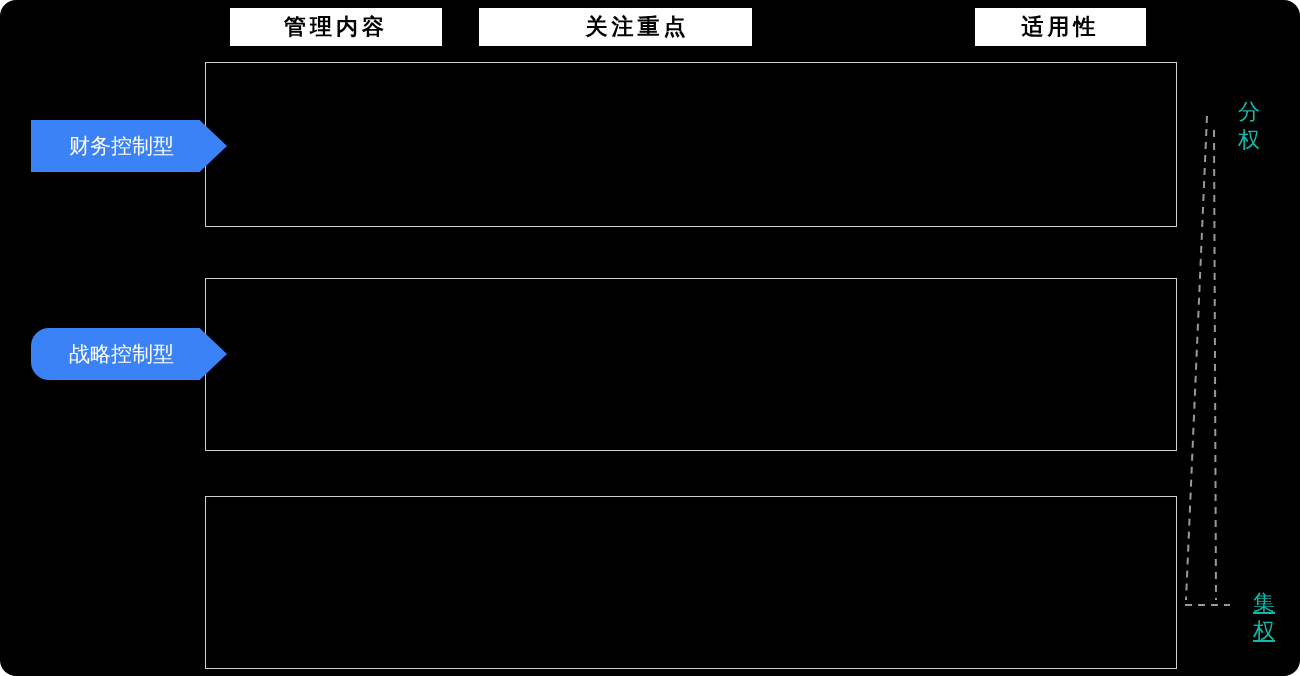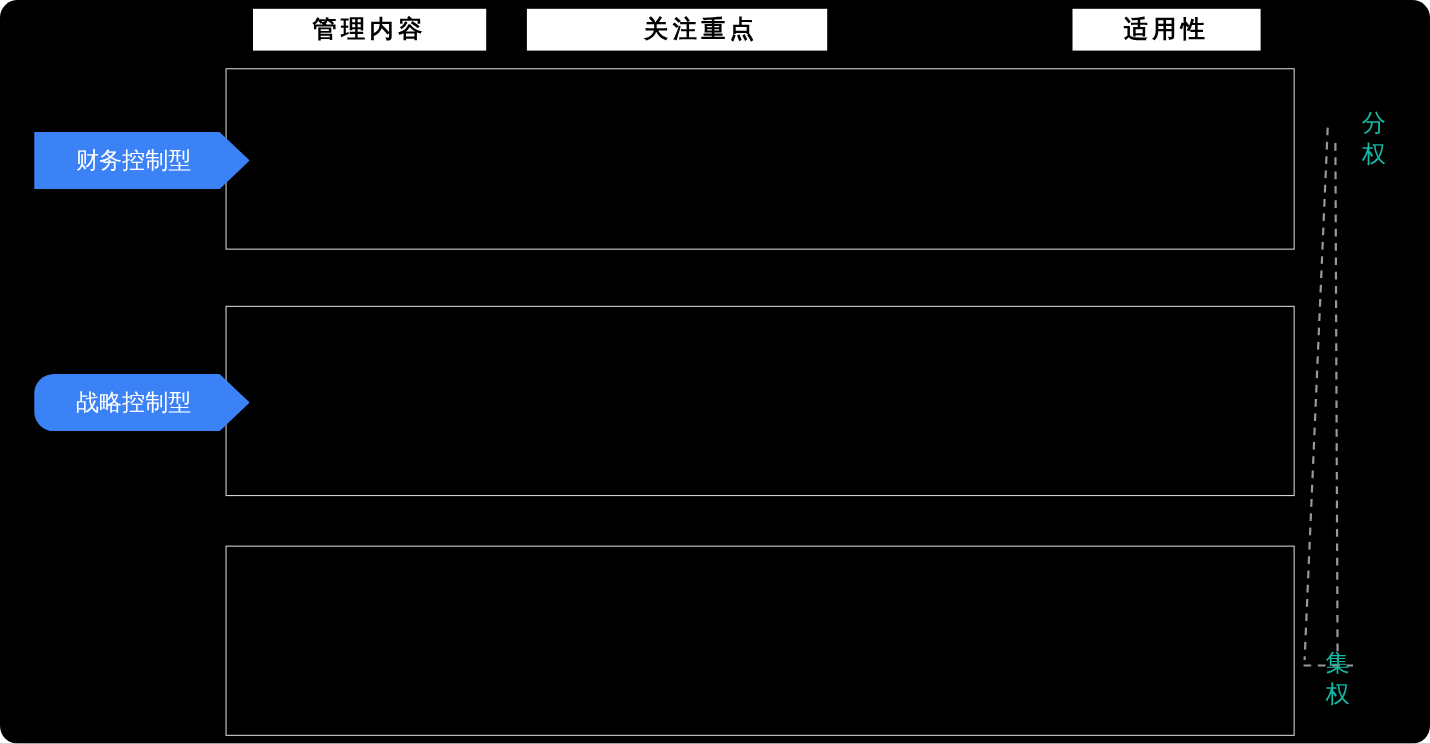--- a/index.html
+++ b/index.html
@@ -59,42 +59,42 @@
     display: flex;
     align-items: center;
     justify-content: flex-start;
     padding-left: 38px;
     box-sizing: border-box;
     font-size: 21px;
     clip-path: polygon(0 0, 86% 0, 100% 50%, 86% 100%, 0 100%);
     margin-left: 23px;
   }
   .arrow-0 { top: 120px; }
-  .arrow-1 { top: 340px; border-radius: 18px; }
+  .arrow-1 { top: 328px; border-radius: 18px; }
   .arrow-2 { top: 552px; }
 
   
   .axis-svg {
     position: absolute;
     left: 1178px;
     top: 102px;
     width: 70px;
     height: 520px;
   }
   .axis-label {
     position: absolute;
     width: 26px;
     color: #14b8a6;
     font-size: 22px;
     line-height: 1.25;
     word-break: break-all;
     text-align: center;
   }
   .axis-top    { left: 1236px; top: 98px; }
-  .axis-bottom { left: 1203px; top: 589px; }
+  .axis-bottom { left: 1251px; top: 589px; text-decoration: underline; }
 </style>
 </head>
 <body>
 
 <div class="canvas">
 
   <div class="col-header col-h-0">管理内容</div>
   <div class="col-header col-h-1">关注重点</div>
   <div class="col-header col-h-3">适用性</div>
 

